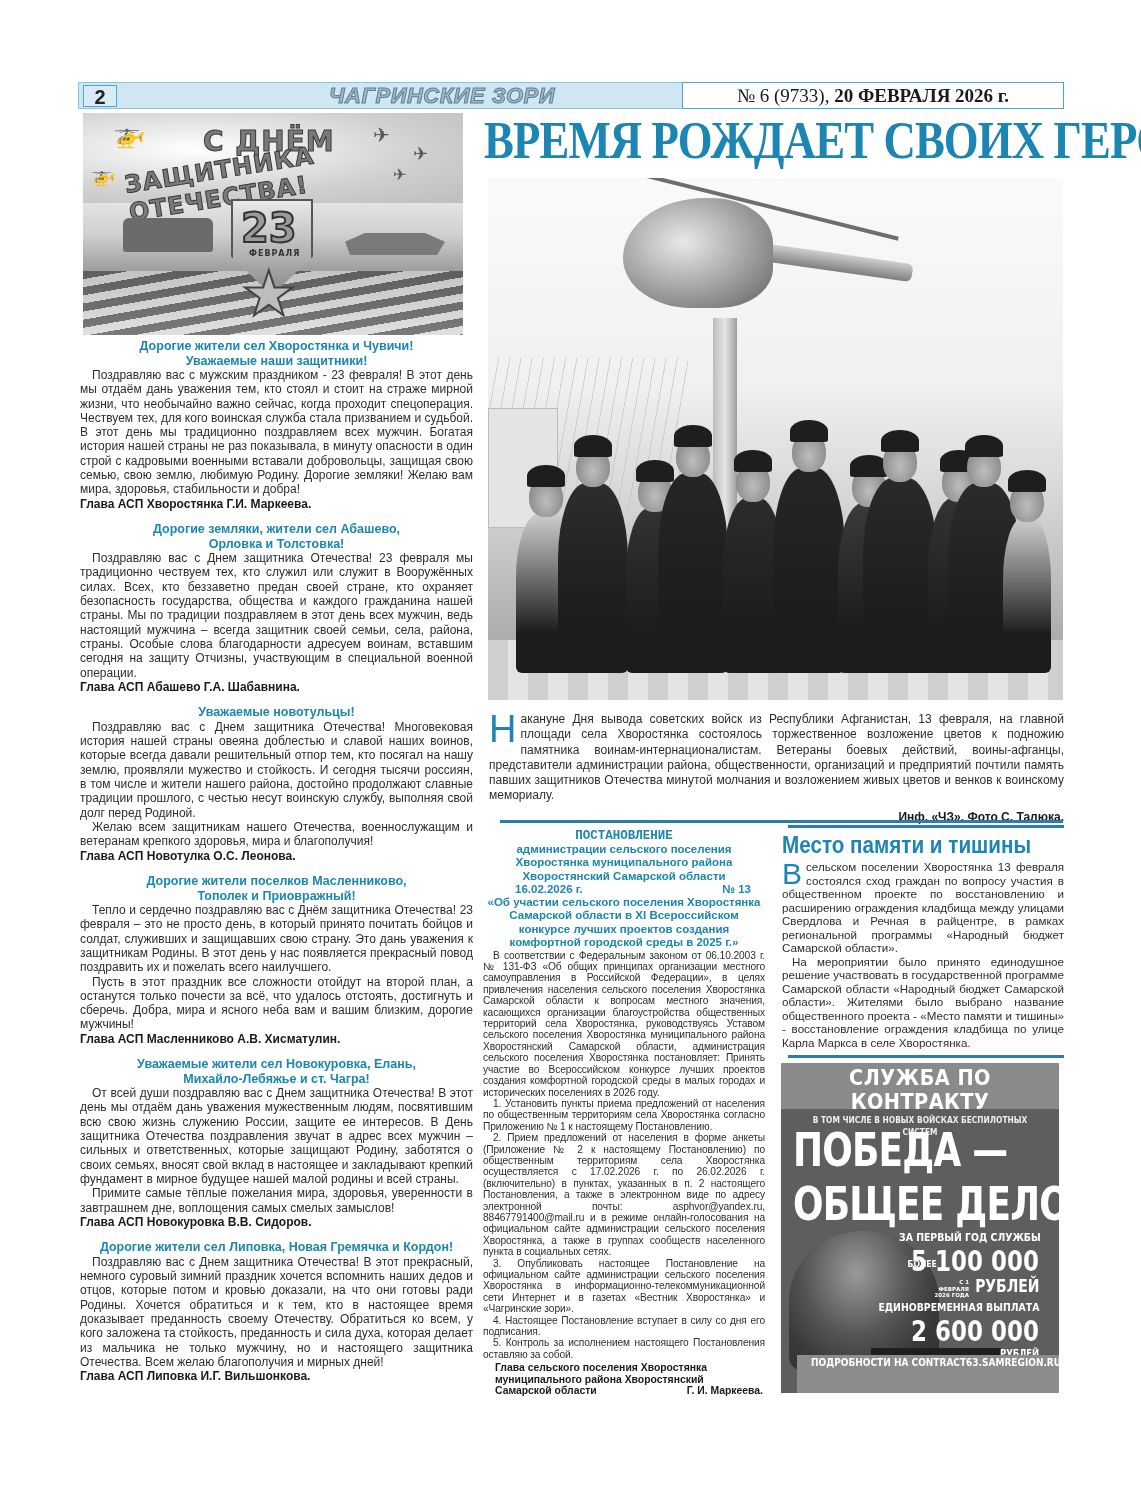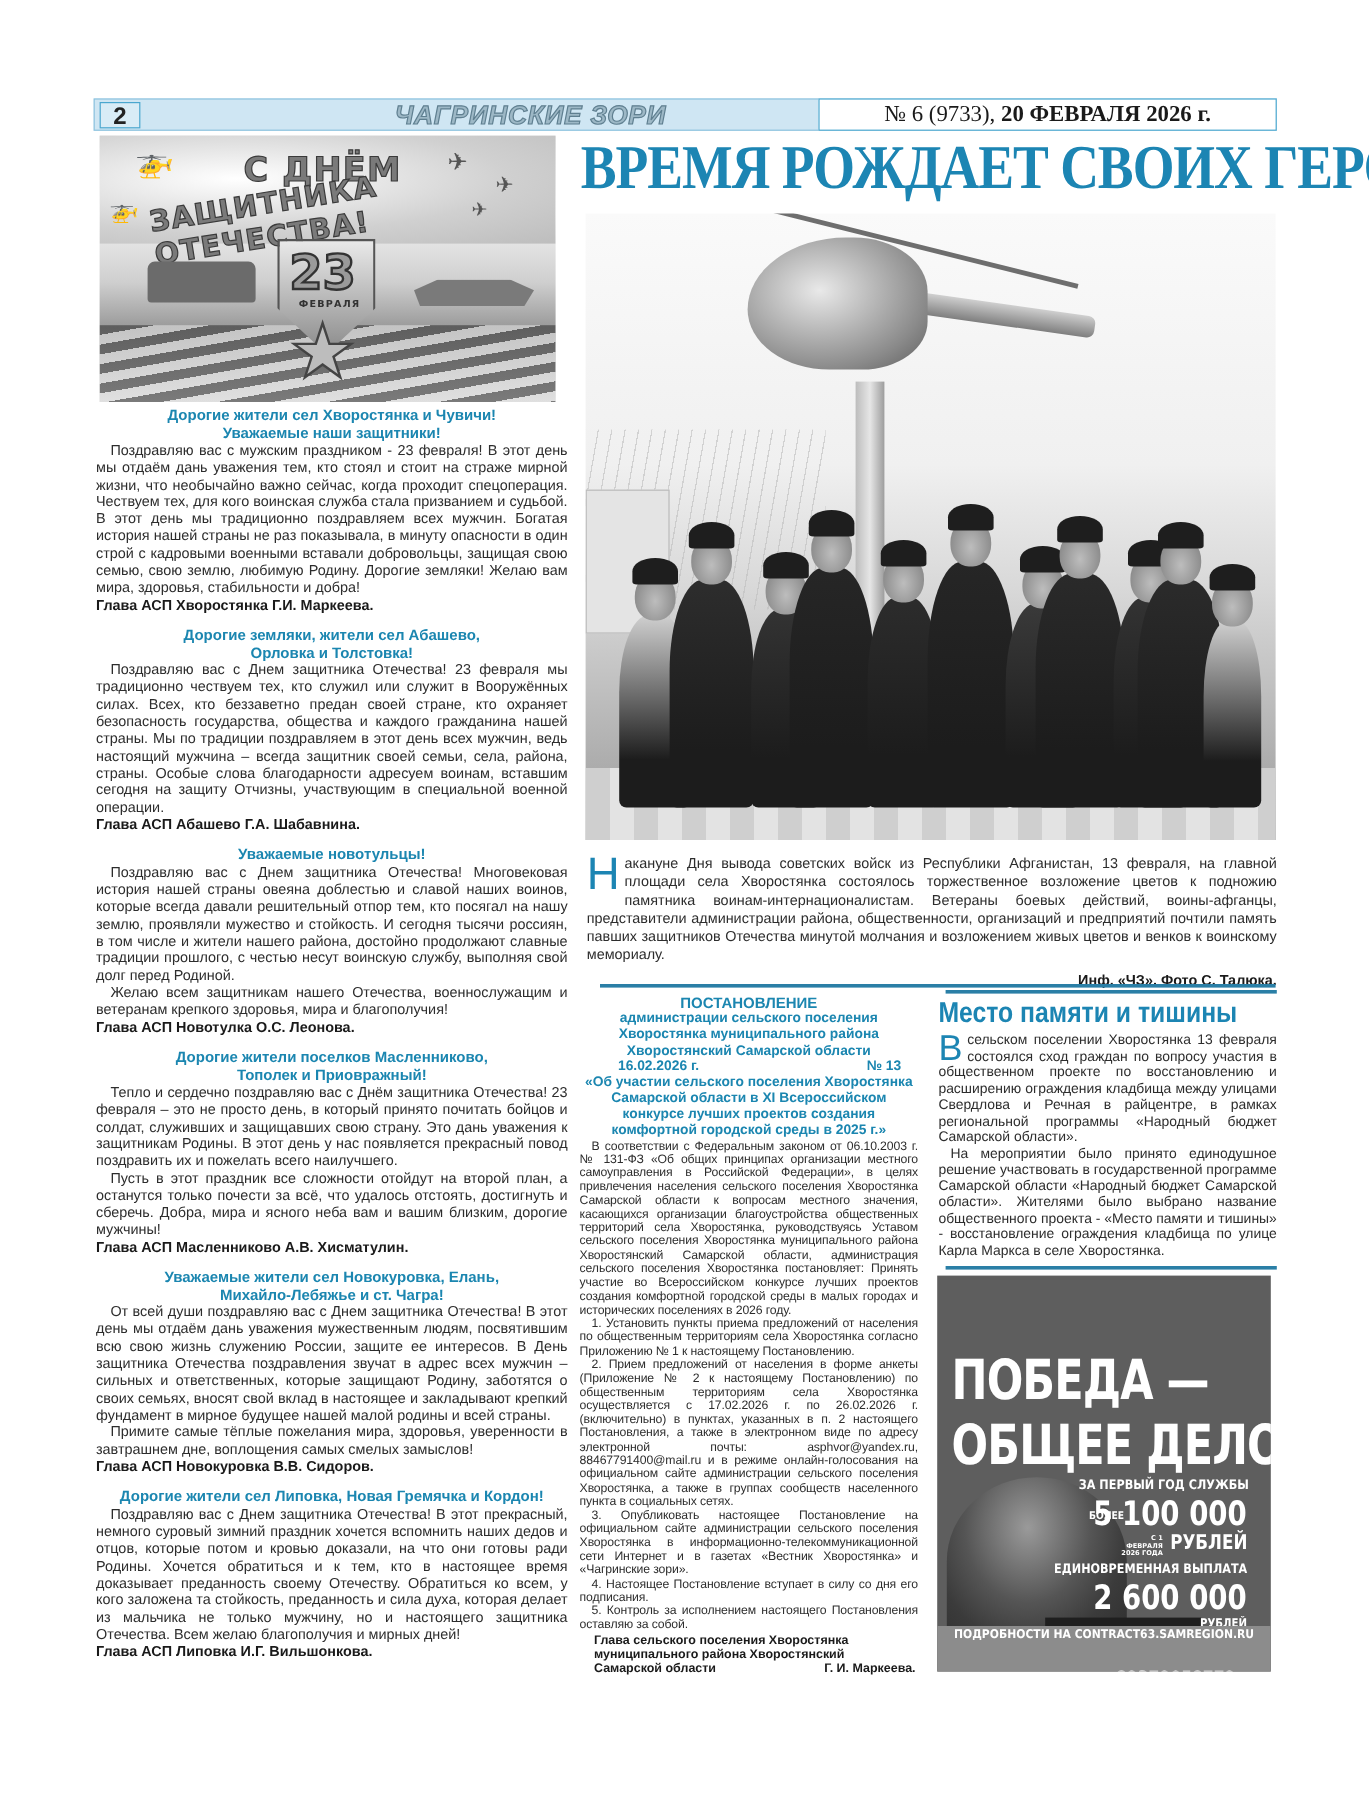--- a/index.html
+++ b/index.html
@@ -68,21 +68,21 @@
   .caption { position: absolute; left: 489px; top: 712px; width: 575px; }
   .caption p { font: 12px "Liberation Sans", sans-serif; color: #2d2d2d; line-height: 15.3px; text-align: justify; }
   .dropcap { float: left; font: 38px "Liberation Sans", sans-serif; color: #1c85b3; line-height: 30px; margin: 2px 4px 0 0; }
   .caption .credit { font: bold 12px "Liberation Sans", sans-serif; color: #1a1a1a; text-align: right; margin-top: 6px; }
 
   .rule { position: absolute; left: 500px; top: 820px; width: 563px; height: 3px; background: #2a7fa6; }
 
   
   .resolution { position: absolute; left: 483px; top: 830px; width: 282px; }
   .res-head { text-align: center; font: bold 11.5px "Liberation Sans", sans-serif; color: #1b86b0; line-height: 13.2px; }
-  .res-head .r-title { font-size: 12.5px; }
+  .res-head .r-title { font-size: 12.5px; font-family: Liberation Mono, monospace; }
   .res-date { display: flex; justify-content: space-between; padding: 0 14px 0 32px; font: bold 11.5px "Liberation Sans", sans-serif; color: #1b86b0; line-height: 13.2px; }
   .res-subject { text-align: center; font: bold 11.5px "Liberation Sans", sans-serif; color: #1b86b0; line-height: 13.4px; }
   .res-body p { font: 10.2px "Liberation Sans", sans-serif; color: #2d2d2d; line-height: 11.4px; text-align: justify; text-indent: 10px; letter-spacing: -0.1px; }
   .res-sign { margin-top: 2px; padding-left: 12px; font: bold 10.4px "Liberation Sans", sans-serif; color: #1a1a1a; line-height: 11.6px; }
   .res-sign .row { display: flex; justify-content: space-between; padding-right: 2px; }
 
   
   .memory { position: absolute; left: 782px; top: 825px; width: 282px; }
   .memory .m-rule { height: 3px; background: #2a7fa6; margin-left: 6px; }
   .memory h2 { font: bold 24px "Liberation Sans", sans-serif; color: #1c85b3; line-height: 30px; transform: scaleX(0.86); transform-origin: left; white-space: nowrap; margin-top: 2px; }
@@ -102,21 +102,21 @@
     background: radial-gradient(ellipse at 45% 30%,#9a9a9a 0%,#555 45%,#3b3b3b 70%,#2e2e2e 100%); }
   .ad .rifle { position: absolute; left: 90px; top: 285px; width: 130px; height: 9px; background: #1f1f1f; }
   .ad .a-lab1 { position: absolute; right: 18px; top: 168px; font: bold 11px "DejaVu Sans", sans-serif; color: #fff; transform: scaleX(0.85); transform-origin: right; white-space: nowrap; }
   .ad .a-more { position: absolute; left: 124px; top: 196px; font: bold 9px "DejaVu Sans", sans-serif; color: #fff; transform: scaleX(0.85); }
   .ad .a-sum1 { position: absolute; right: 20px; top: 182px; font: 900 28px "DejaVu Sans", sans-serif; color: #fff; transform: scaleX(0.82); transform-origin: right; white-space: nowrap; }
   .ad .a-from { position: absolute; left: 150px; top: 216px; font: bold 5.5px "DejaVu Sans", sans-serif; color: #fff; line-height: 6.5px; text-align: right; width: 38px; }
   .ad .a-rub1 { position: absolute; right: 20px; top: 213px; font: 900 17px "DejaVu Sans", sans-serif; color: #fff; transform: scaleX(0.82); transform-origin: right; }
   .ad .a-lab2 { position: absolute; right: 20px; top: 238px; font: bold 11px "DejaVu Sans", sans-serif; color: #fff; transform: scaleX(0.85); transform-origin: right; white-space: nowrap; }
   .ad .a-sum2 { position: absolute; right: 20px; top: 252px; font: 900 28px "DejaVu Sans", sans-serif; color: #fff; transform: scaleX(0.82); transform-origin: right; white-space: nowrap; }
   .ad .a-rub2 { position: absolute; right: 20px; top: 285px; font: bold 10px "DejaVu Sans", sans-serif; color: #fff; transform: scaleX(0.85); transform-origin: right; }
-  .ad .ad-foot { position: absolute; left: 0; bottom: 0; width: 278px; height: 38px; background: #8c8c8c; padding: 2px 0 0 14px; }
+  .ad .ad-foot { position: absolute; left: 16px; bottom: 0; width: 278px; height: 38px; background: #8c8c8c; padding: 2px 0 0 14px; }
   .ad .f-url { font: bold 10px "DejaVu Sans", sans-serif; color: #fff; line-height: 12px; transform: scaleX(0.9); transform-origin: left; white-space: nowrap; }
   .ad .f-row { display: flex; margin-top: 24px; }
   .ad .f-label { font: 900 13px "DejaVu Sans", sans-serif; color: #fff; line-height: 14px; transform: scaleX(0.9); transform-origin: left; white-space: nowrap; width: 135px; }
   .ad .f-phones { font: bold 13px "DejaVu Sans", sans-serif; color: #fff; line-height: 12.5px; }
 </style>
 </head>
 <body>
 
 <div class="masthead">
   <div class="page-num">2</div>
@@ -285,20 +285,24 @@
 
 <div class="memory">
   <div class="m-rule"></div>
   <h2>Место памяти и тишины</h2>
   <p class="first"><span class="dropcap2">В</span><span> сельском поселении Хворостянка 13 февраля состоялся сход граждан по вопросу участия в общественном проекте по восстановлению и расширению ограждения кладбища между улицами Свердлова и Речная в райцентре, в рамках региональной программы «Народный бюджет Самарской области».</span></p>
   <p>На мероприятии было принято единодушное решение участвовать в государственной программе Самарской области «Народный бюджет Самарской области». Жителями было выбрано название общественного проекта - «Место памяти и тишины» - восстановление ограждения кладбища по улице Карла Маркса в селе Хворостянка.</p>
   <div class="m-rule-bottom"></div>
 </div>
 
 <div class="ad">
+  <div class="ad-top">
+    <div class="ad-t1">СЛУЖБА ПО КОНТРАКТУ</div>
+    <div class="ad-t2">В ТОМ ЧИСЛЕ В НОВЫХ ВОЙСКАХ БЕСПИЛОТНЫХ СИСТЕМ</div>
+  </div>
   <div class="ad-big">
     <div>ПОБЕДА —</div>
     <div>ОБЩЕЕ ДЕЛО!</div>
   </div>
   <div class="soldier"></div>
   <div class="rifle"></div>
   <div class="a-lab1">ЗА ПЕРВЫЙ ГОД СЛУЖБЫ</div>
   <div class="a-more">БОЛЕЕ</div>
   <div class="a-sum1">5 100 000</div>
   <div class="a-from">С 1 ФЕВРАЛЯ 2026 ГОДА</div>

